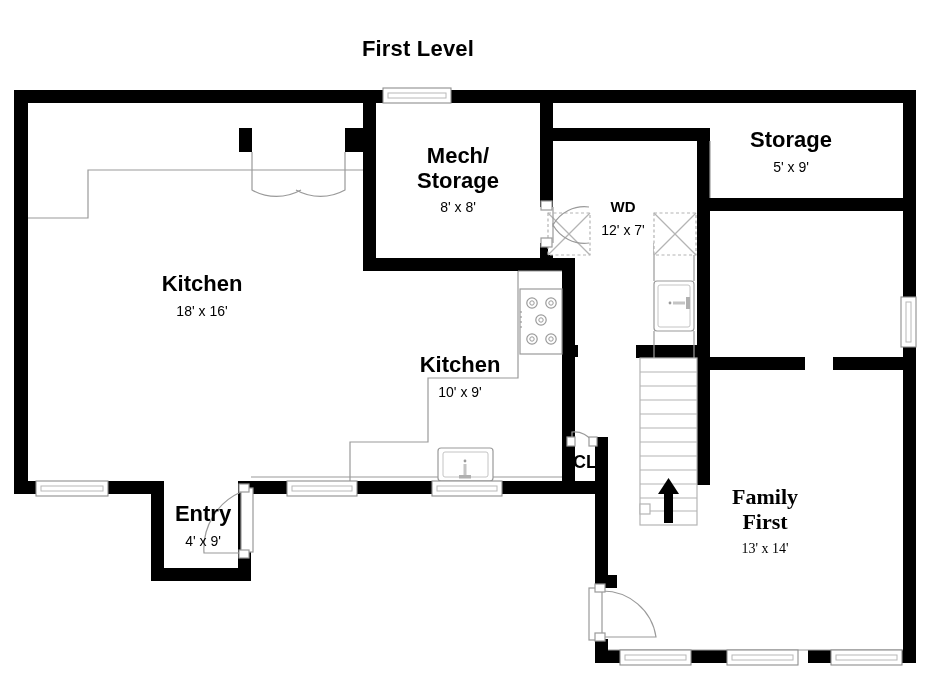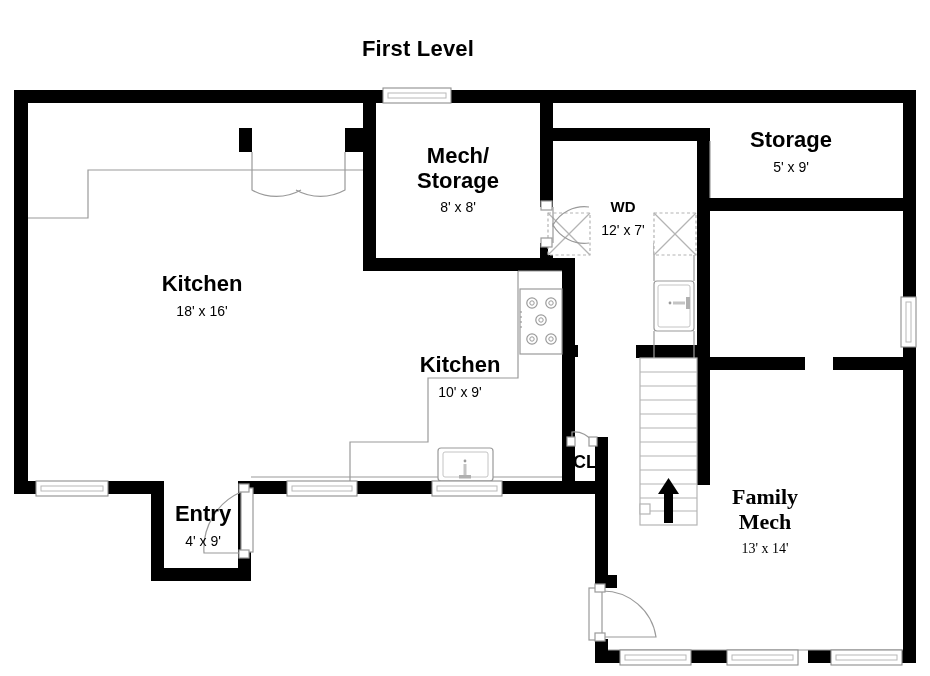--- a/index.html
+++ b/index.html
@@ -330,21 +330,21 @@
   </div>
 
   <div class="room-label label-wd" style="left:623px; top:219px; transform:translate(-50%,-50%);">
     <span class="room-name">WD</span>
     <span class="room-dims">12' x 7'</span>
   </div>
 
 
   <div class="room-label" style="left:765px; top:521px; transform:translate(-50%,-50%);font-family:Liberation Serif, serif;">
     <span class="room-name">Family</span>
-    <span class="room-name">Mech</span>
+    <span class="room-name">First</span>
     <span class="room-dims">13' x 14'</span>
   </div>
 
   <div class="room-label" style="left:203px; top:526px; transform:translate(-50%,-50%);">
     <span class="room-name">Entry</span>
     <span class="room-dims">4' x 9'</span>
   </div>
 
   <div class="room-label label-cl" style="left:585px; top:462px; transform:translate(-50%,-50%);text-align:center;">
     <span class="room-name">CL</span>

